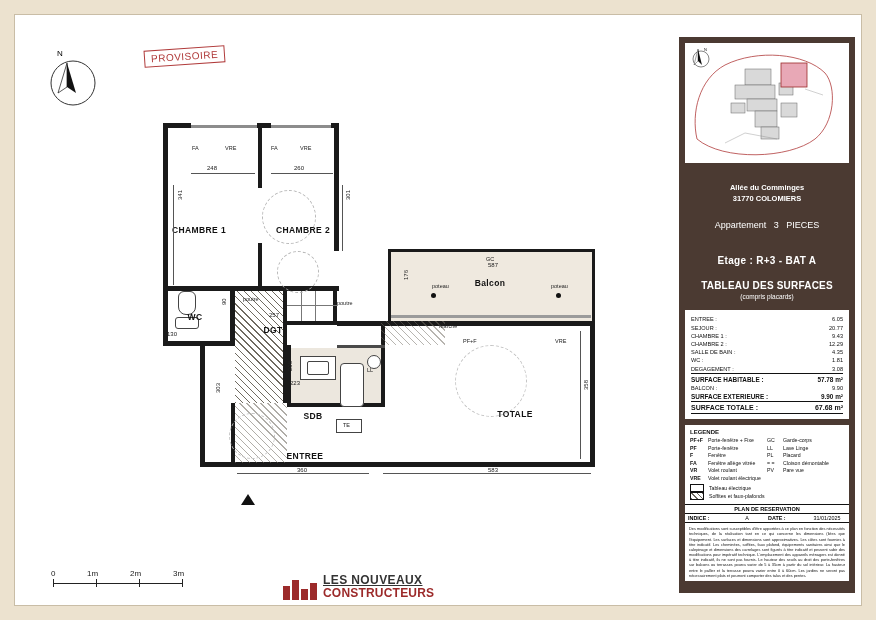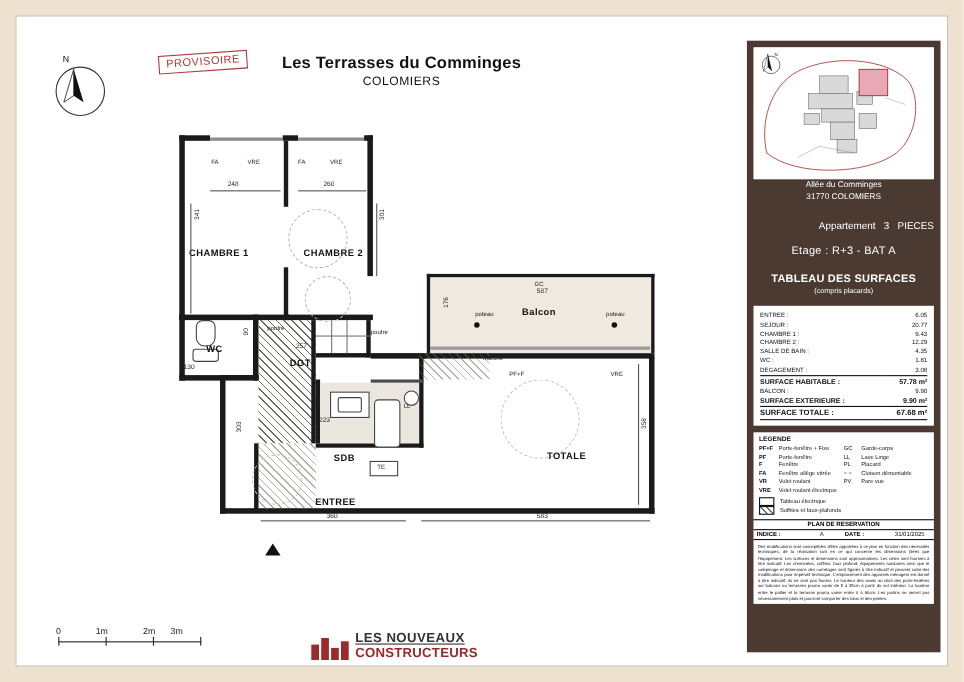--- a/index.html
+++ b/index.html
@@ -46,23 +46,23 @@
   .shade{position:absolute;background:#f1ece3;}
   .dot{position:absolute;width:5px;height:5px;border-radius:50%;background:#111;}
   .arc{position:absolute;border:1px dashed #9a9a9a;border-radius:50%;}
   .fixture{position:absolute;border:1px solid #444;background:#fff;}
   .triangle{position:absolute;width:0;height:0;border-left:7px solid transparent;border-right:7px solid transparent;border-bottom:11px solid #111;}
 
   
   .side{position:absolute;left:664px;top:22px;width:176px;height:556px;background:#4b3a32;padding:6px;box-sizing:border-box;}
   .sitebox{width:164px;height:120px;background:#fff;position:relative;overflow:hidden;}
   .siteplan{position:absolute;inset:0;}
-  .addr{color:#fff;text-align:center;font-size:7.5px;font-weight:normal;line-height:1.4;margin-top:0;}
-  .apt{color:#fff;text-align:right;font-size:9px;margin-top:14px;line-height:1.7;}
-  .etage{color:#fff;text-align:center;font-size:10px;font-weight:normal;margin-top:10px;letter-spacing:.3px;}
+  .addr{color:#fff;text-align:center;font-size:7.5px;font-weight:bold;line-height:1.4;margin-top:20px;}
+  .apt{color:#fff;text-align:center;font-size:9px;margin-top:14px;line-height:1.7;}
+  .etage{color:#fff;text-align:center;font-size:10px;font-weight:bold;margin-top:22px;letter-spacing:.3px;}
   .tabtitle{color:#fff;text-align:center;font-size:10px;font-weight:bold;margin-top:14px;letter-spacing:.2px;}
   .tabsub{color:#fff;text-align:center;font-size:6.5px;margin-top:2px;}
 
   .white{background:#fff;margin-top:10px;padding:5px 6px;box-sizing:border-box;width:164px;}
   table.surf{width:100%;border-collapse:collapse;font-size:5.6px;color:#111;}
   table.surf td{padding:1.1px 0;}
   table.surf td.v{text-align:right;}
   table.surf tr.sep td{border-top:1px solid #111;padding-top:2px;}
   table.surf tr.bold td{font-weight:bold;font-size:6.4px;}
   table.surf tr.total td{font-weight:bold;font-size:7px;border-top:1px solid #111;border-bottom:1px solid #111;padding:2px 0;}
@@ -96,24 +96,20 @@
       <div class="nlabel">N</div>
       <svg width="56" height="62" viewBox="0 0 56 62">
         <circle cx="28" cy="34" r="22" fill="none" stroke="#333" stroke-width="1"></circle>
         <polygon points="22,14 31,44 22,38" fill="#111"></polygon>
         <polygon points="22,14 13,44 22,38" fill="#fff" stroke="#111" stroke-width="0.7"></polygon>
       </svg>
     </div>
 
     <div class="provisoire">PROVISOIRE</div>
 
-    <div class="title">
-      <div class="t1">Les Terrasses du Comminges</div>
-      <div class="t2">COLOMIERS</div>
-    </div>
 
     <div class="wall" style="left:148px;top:108px;width:28px;height:5px;"></div>
     <div class="thin" style="left:176px;top:110px;width:66px;height:3px;background:#8c8c8c;"></div>
     <div class="wall" style="left:242px;top:108px;width:14px;height:5px;"></div>
     <div class="thin" style="left:256px;top:110px;width:60px;height:3px;background:#8c8c8c;"></div>
     <div class="wall" style="left:316px;top:108px;width:8px;height:5px;"></div>
 
     <div class="wall" style="left:148px;top:108px;width:5px;height:168px;"></div>
 
     <div class="wall" style="left:319px;top:108px;width:5px;height:128px;"></div>
@@ -227,21 +223,21 @@
 
     <div class="scalebar">
       <div class="line"></div>
       <div class="tick" style="left:0;"></div>
       <div class="tick" style="left:43px;"></div>
       <div class="tick" style="left:86px;"></div>
       <div class="tick" style="left:129px;"></div>
       <div class="lab" style="left:-2px;">0</div>
       <div class="lab" style="left:34px;">1m</div>
       <div class="lab" style="left:77px;">2m</div>
-      <div class="lab" style="left:102px;">3m</div>
+      <div class="lab" style="left:120px;">3m</div>
     </div>
 
     <div class="logo">
       <div class="mark">
         <i style="left:0;width:7px;height:14px;"></i>
         <i style="left:9px;width:7px;height:20px;"></i>
         <i style="left:18px;width:7px;height:11px;"></i>
         <i style="left:27px;width:7px;height:17px;"></i>
       </div>
       <div class="txt">

